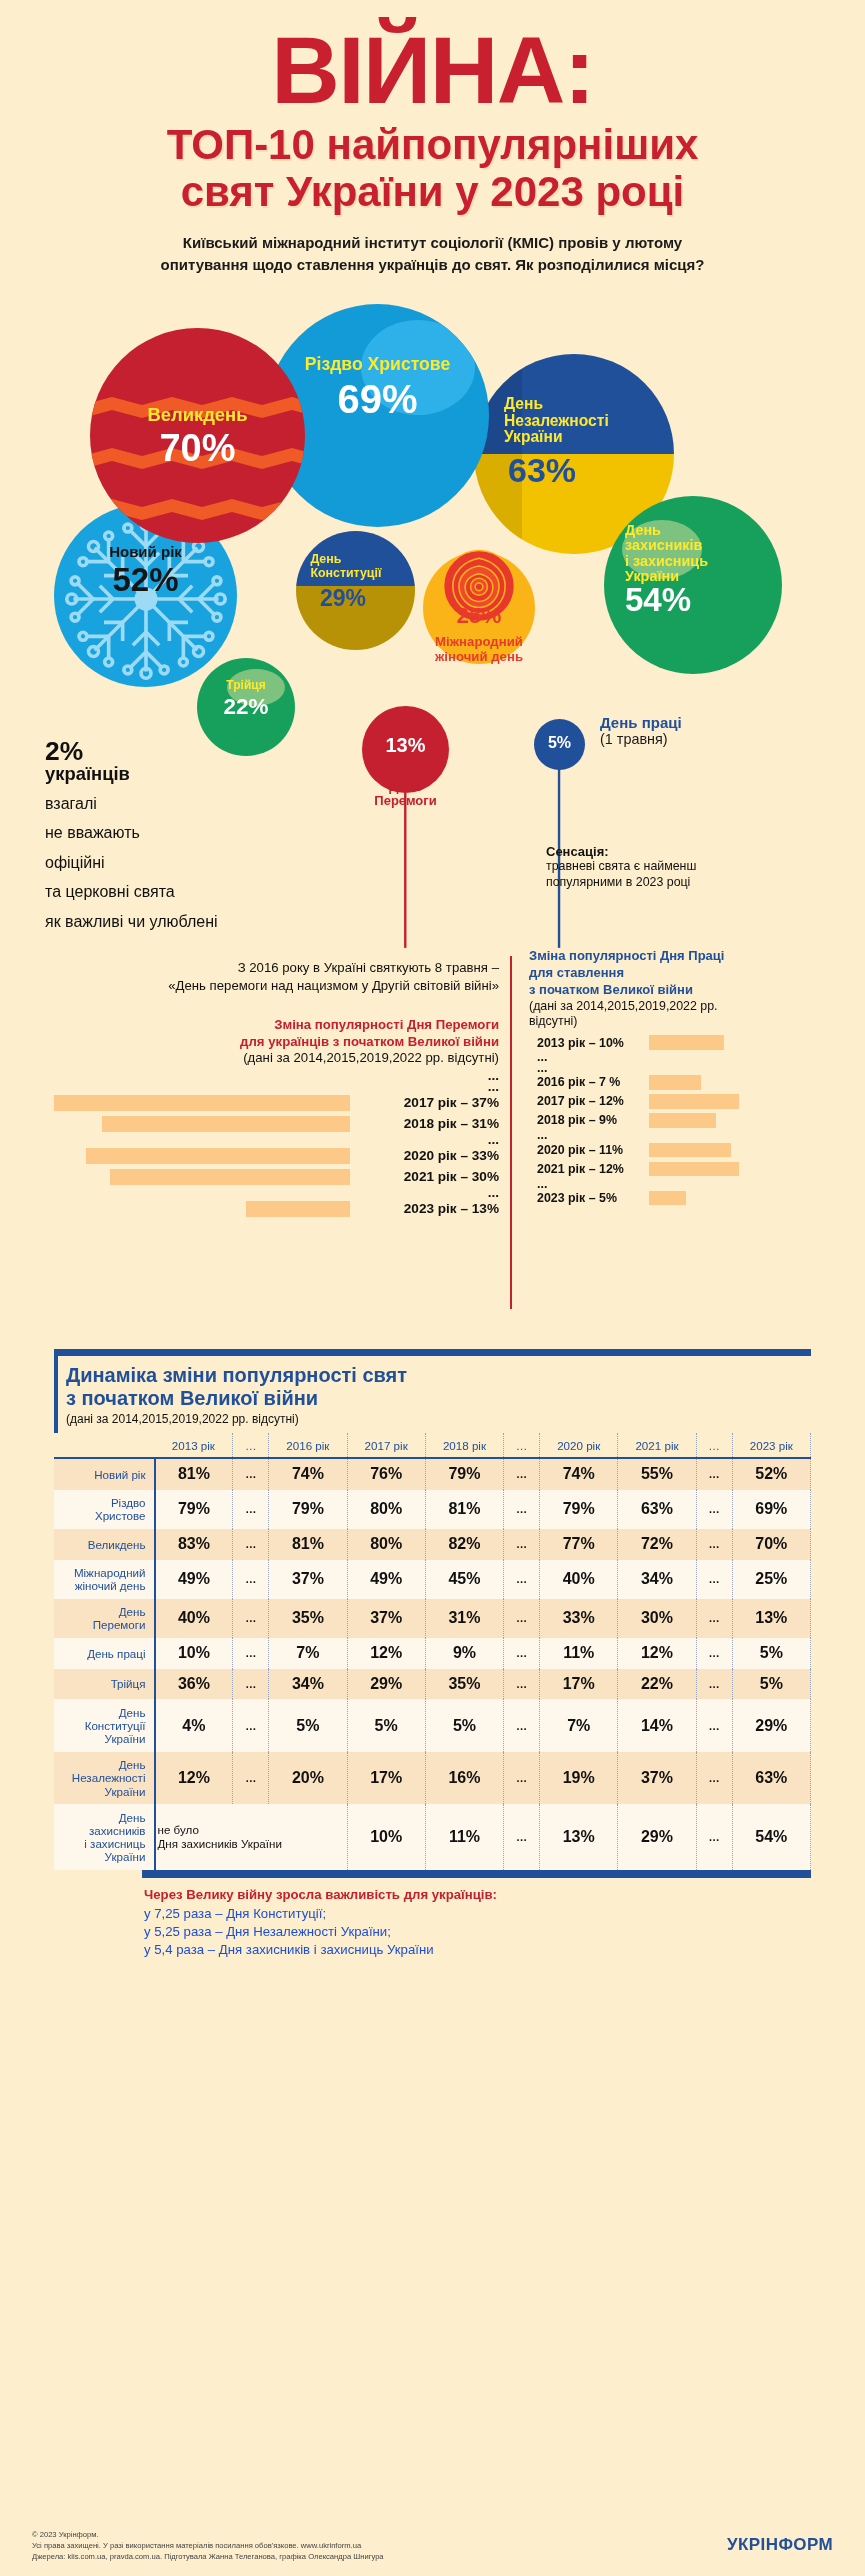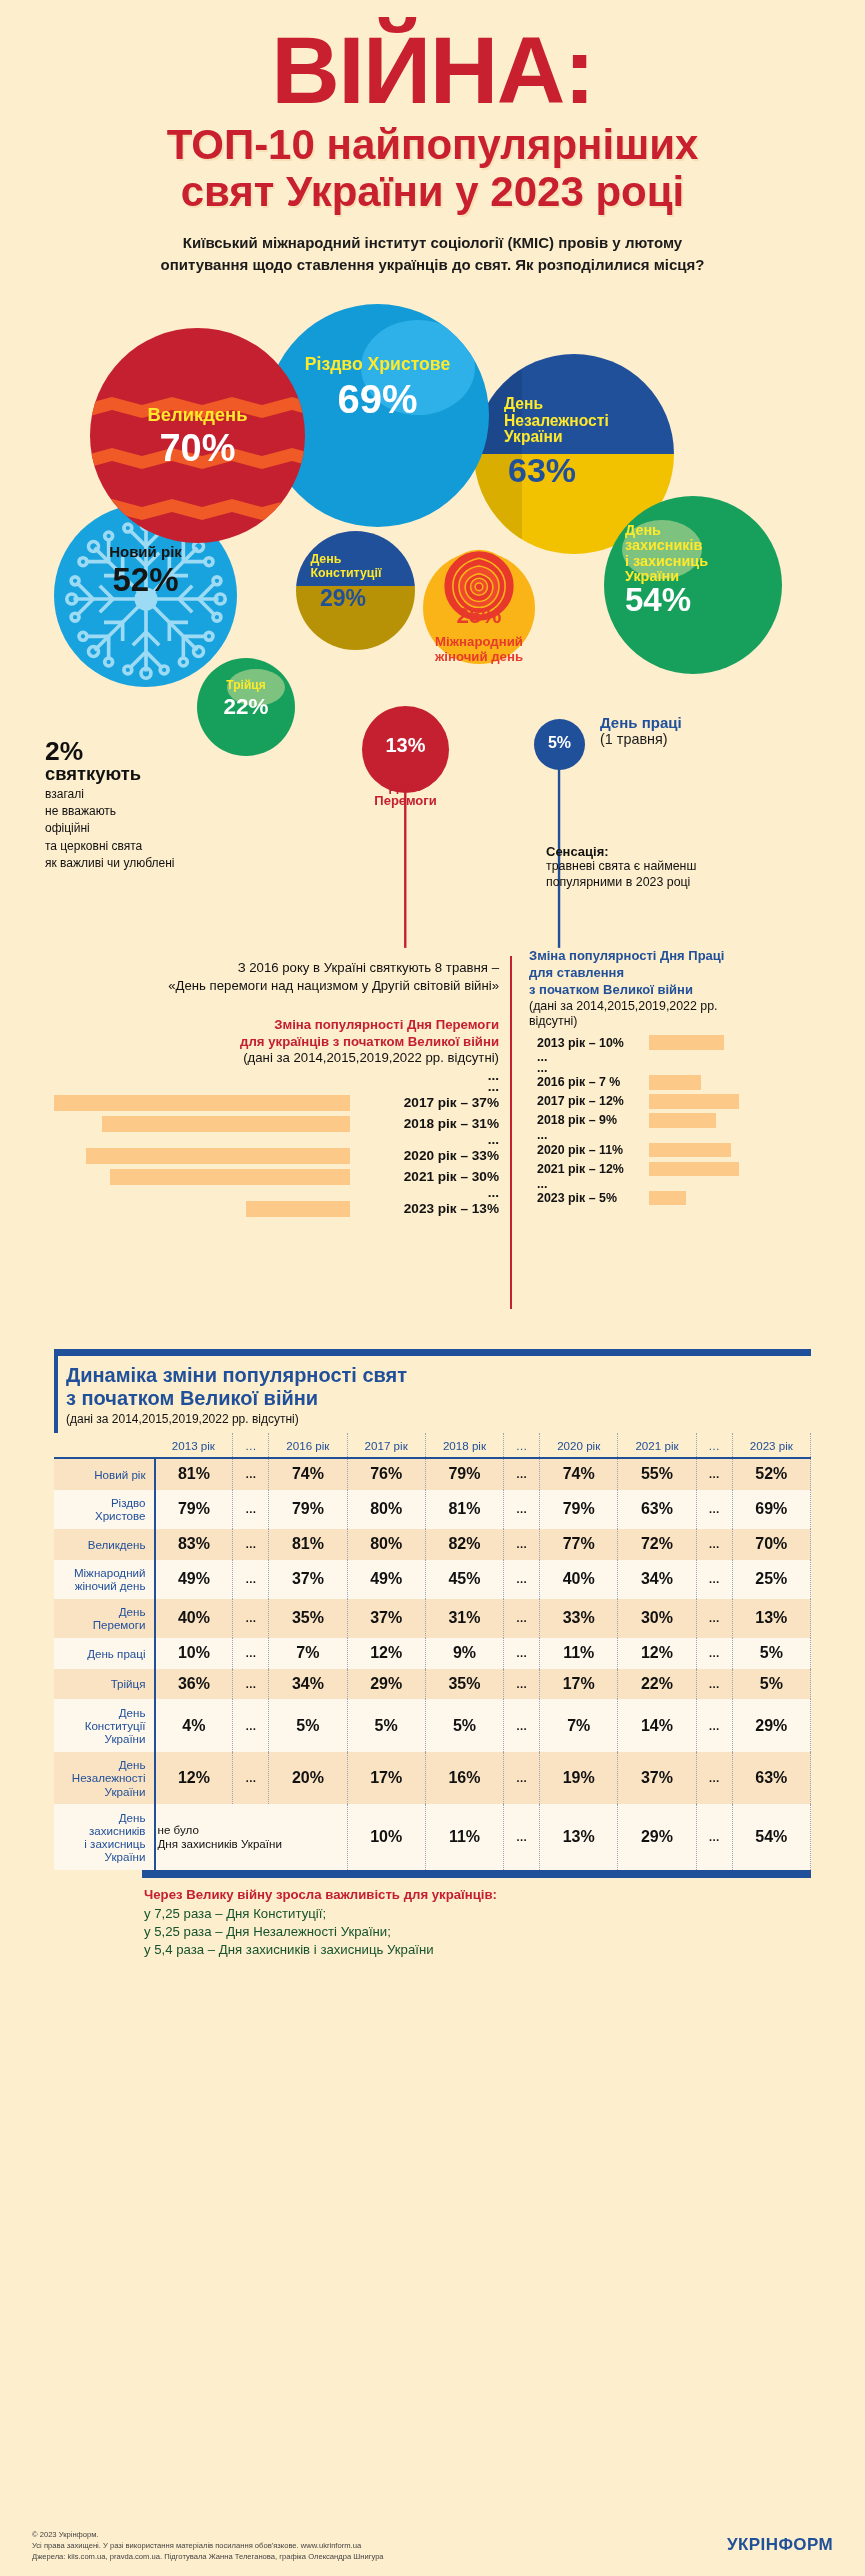--- a/index.html
+++ b/index.html
@@ -118,21 +118,21 @@
     background: #21509b; overflow: visible; z-index: 4; }
   #b-labor .pct { top: 16px; font-size: 16px; color: #ffffff; }
   #b-labor .tag { position:absolute; left: 66px; top: -4.8px; white-space: nowrap; }
   #b-labor .tag .t1 { font-size: 15px; font-weight:bold; color:#21509b; }
   #b-labor .tag .t2 { font-size: 14.4px; color: #1b1b1b; }
 
   
   .note2 { position: absolute; left: 45px; top: 455px; width: 200px; z-index: 6; }
   .note2 .big { font-size: 26.4px; font-weight: bold; color: #111; line-height: 1; }
   .note2 .b2  { font-size: 18.4px; font-weight: bold; color: #111; line-height: 1.1; }
-  .note2 .rest { font-size: 12px; color: #111; line-height: 1.28; margin-top: 2px; }
+  .note2 .rest { font-size: 16px; color: #111; line-height: 1.28; margin-top: 9px; }
 
   
   .sens { position: absolute; left: 546px; top: 561px; width: 240px; z-index: 6; }
   .sens .h { font-size: 13px; font-weight: bold; color: #111; }
   .sens .p { font-size: 12.4px; color: #111; line-height: 1.28; }
 
   
   .conn { position: absolute; z-index: 1; }
 
   
@@ -178,21 +178,21 @@
   tbody td.rowhead { font-size: 11.6px; font-weight: normal; color: #21509b; text-align: right;
      padding-right: 8px; border-right: 2.4px solid #21509b; line-height: 1.14; }
   tbody td.dot { font-size: 11.2px; color: #111; }
   tbody td.nodata { font-size: 11.6px; font-weight: normal; text-align: left; padding-left: 2px; line-height:1.2;}
   tbody tr:nth-child(odd) { background: #fae3c2; }
   tbody tr:nth-child(even) { background: #fdf7ec; }
   .tbl-botbar { height: 8px; background: #21509b; margin-left: 88px; }
 
   .concl { margin: 9.6px 54px 0 144px; }
   .concl .h { font-size: 13.2px; font-weight: bold; color: #c4202f; }
-  .concl .l { font-size: 13.2px; color: #14532d; margin-top: 3.2px; }
+  .concl .l { font-size: 13.2px; color: #1d4ed8; margin-top: 3.2px; }
 
   
   .footer { position: absolute; left: 0; right: 0; bottom: 14.4px; padding: 0 32px; }
   .footer .fl { font-size: 7.6px; color: #444; line-height: 1.45; }
   .footer .brand { position: absolute; right: 32px; bottom: 6.4px;
       font-size: 17px; font-weight: bold; color: #21509b; letter-spacing: 0.4px; }
 </style>
 </head>
 <body>
 
@@ -321,21 +321,21 @@
   <div class="bub" id="b-labor">
     <div class="pct">5%</div>
     <div class="tag">
       <div class="t1">День праці</div>
       <div class="t2">(1 травня)</div>
     </div>
   </div>
 
   <div class="note2">
     <div class="big">2%</div>
-    <div class="b2">святкують</div>
+    <div class="b2">українців</div>
     <div class="rest">взагалі</div>
     <div class="rest">не вважають</div>
     <div class="rest">офіційні</div>
     <div class="rest">та церковні свята</div>
     <div class="rest">як важливі чи улюблені</div>
   </div>
 
   <div class="sens">
     <div class="h">Сенсація:</div>
     <div class="p">травневі свята є найменш</div>

